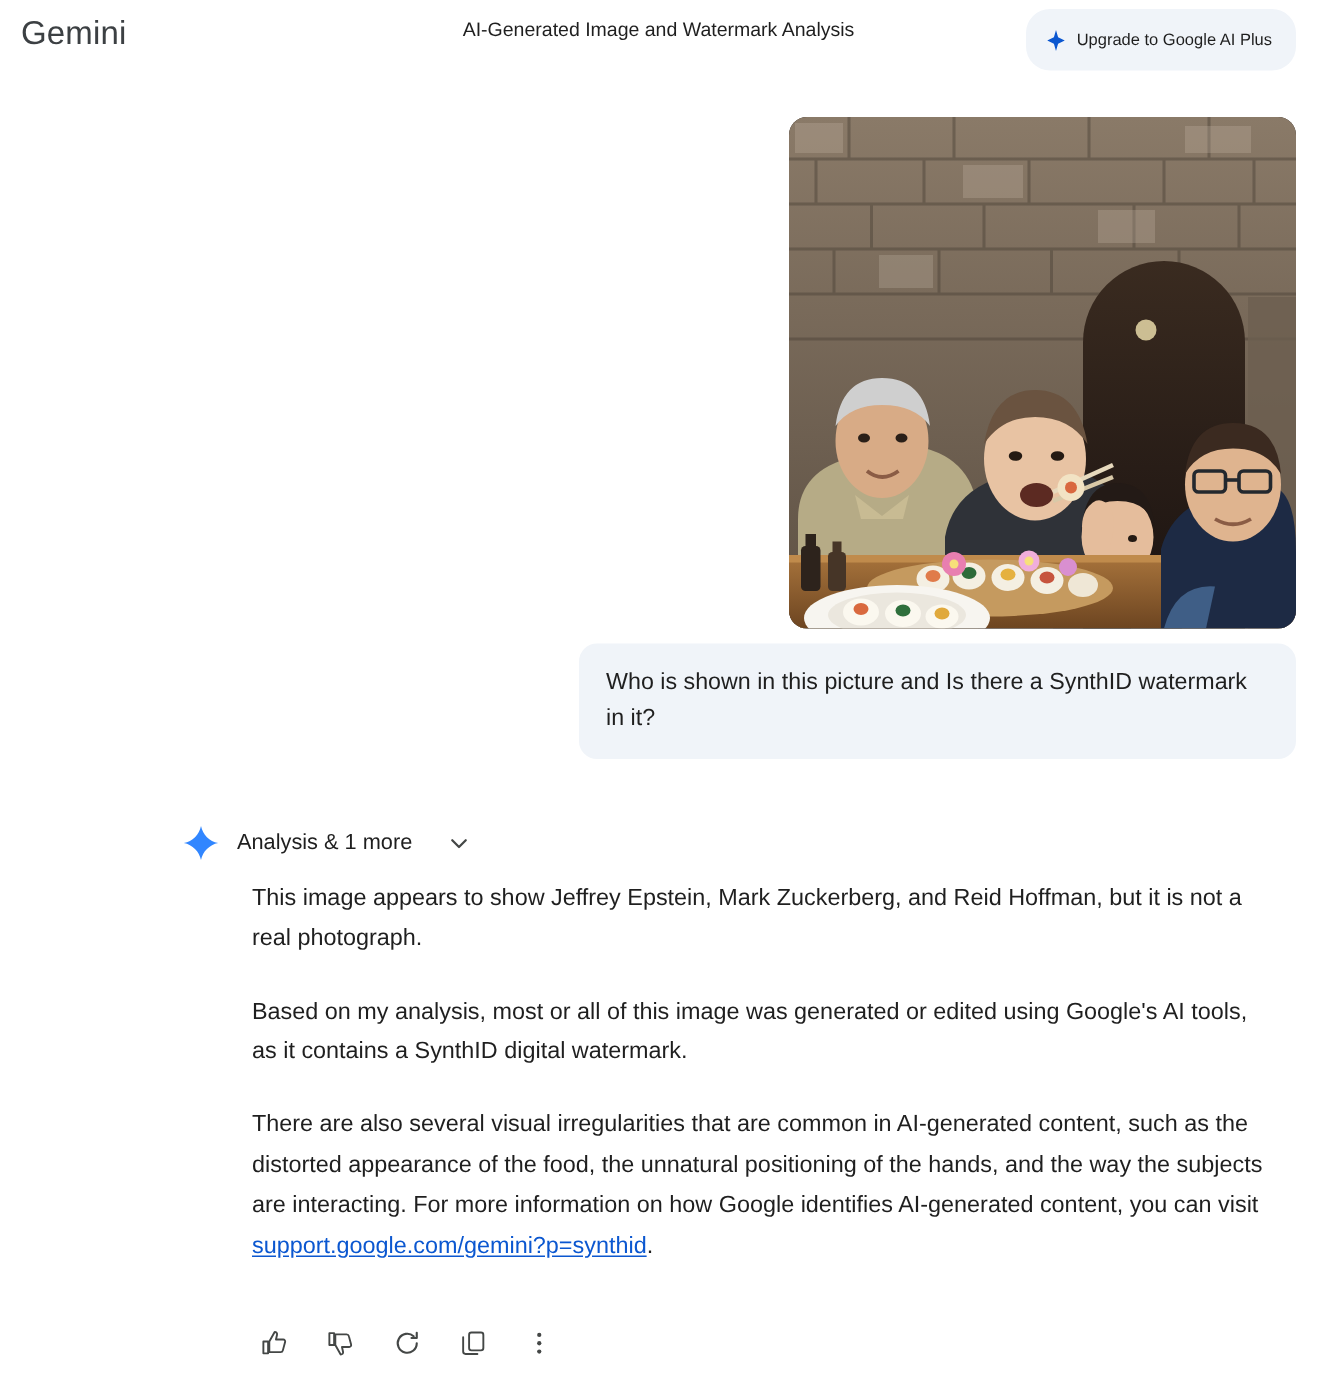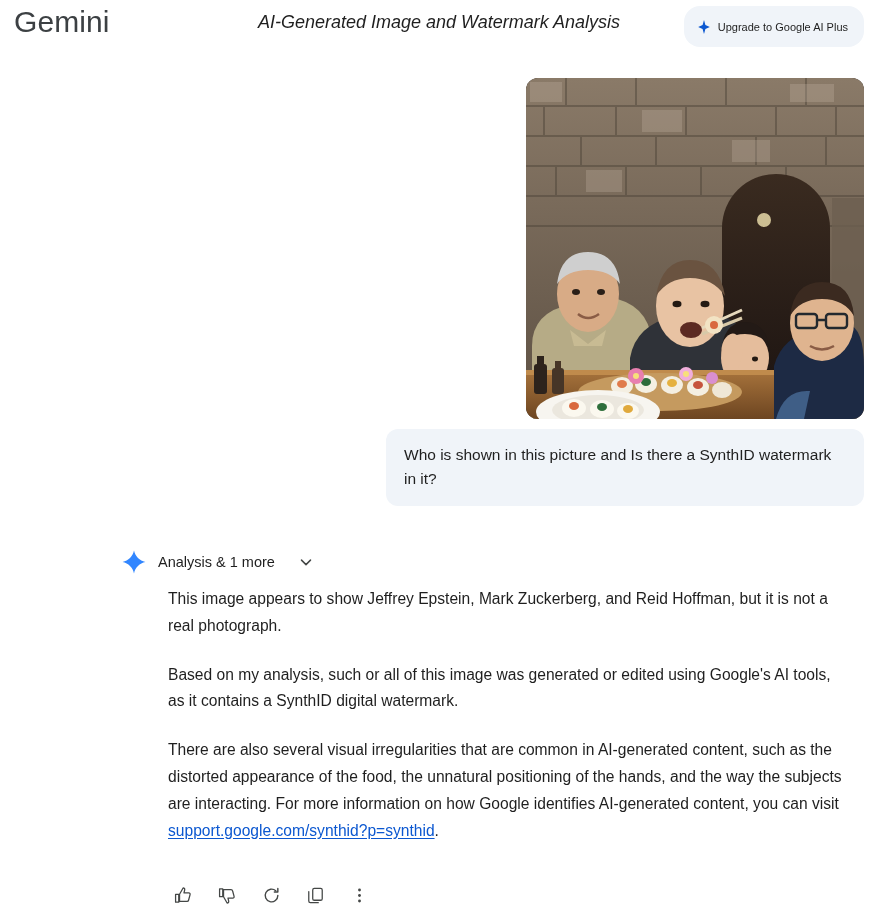--- a/index.html
+++ b/index.html
@@ -16,36 +16,35 @@
 
   
   .header {
     position: relative;
     height: 44px;
     display: flex;
     align-items: center;
     padding: 0 14px;
   }
   .brand {
-    font-size: 30px;
+    font-size: 22px;
     color: #3c4043;
     letter-spacing: .1px;
     font-weight: 400;
     flex: 0 0 auto;
     text-align: right;
   }
   .conv-title {
     position: absolute;
     left: 0; right: 0;
     top: 12px;
     text-align: center;
-    font-size: 18px;
+    font-size: 13px;
     color: #1f1f1f;
     pointer-events: none;
-    font-style: italic;
   }
   .upgrade-btn {
     position: absolute;
     right: 14px;
     top: 6px;
     height: 41px;
     display: flex;
     align-items: center;
     gap: 7px;
     background: #f0f4f9;
@@ -322,22 +321,22 @@
       <span class="thought-label">Analysis &amp; 1 more</span>
       <span class="chev">
         <svg viewBox="0 0 24 24" aria-hidden="true">
           <path d="M6 9.5 L12 15.5 L18 9.5" fill="none" stroke="#444746" stroke-width="2" stroke-linecap="round" stroke-linejoin="round"></path>
         </svg>
       </span>
     </div>
 
     <div class="answer">
       <p>This image appears to show Jeffrey Epstein, Mark Zuckerberg, and Reid Hoffman, but it is not a real photograph.</p>
-      <p>Based on my analysis, such or all of this image was generated or edited using Google's AI tools, as it contains a SynthID digital watermark.</p>
-      <p><span>There are also several visual irregularities that are common in AI-generated content, such as the distorted appearance of the food, the unnatural positioning of the hands, and the way the subjects are interacting. For more information on how Google identifies AI-generated content, you can visit </span><a href="#">support.google.com/synthid?p=synthid</a><span>.</span></p>
+      <p>Based on my analysis, most or all of this image was generated or edited using Google's AI tools, as it contains a SynthID digital watermark.</p>
+      <p><span>There are also several visual irregularities that are common in AI-generated content, such as the distorted appearance of the food, the unnatural positioning of the hands, and the way the subjects are interacting. For more information on how Google identifies AI-generated content, you can visit </span><a href="#">support.google.com/gemini?p=synthid</a><span>.</span></p>
     </div>
 
     <div class="actions">
 
       <button class="act">
         <svg viewBox="0 0 24 24" aria-hidden="true">
           <path d="M2 10.5h4v10H2zM7 10.5l4.5-8c1.5 0 2.3 1 2 2.4l-.9 3.9h6.1c1.1 0 1.9 1 1.6 2.1l-1.9 7.1c-.2.9-1 1.5-1.9 1.5H7z" fill="none" stroke="#444746" stroke-width="1.6" stroke-linejoin="round"></path>
         </svg>
       </button>
 

